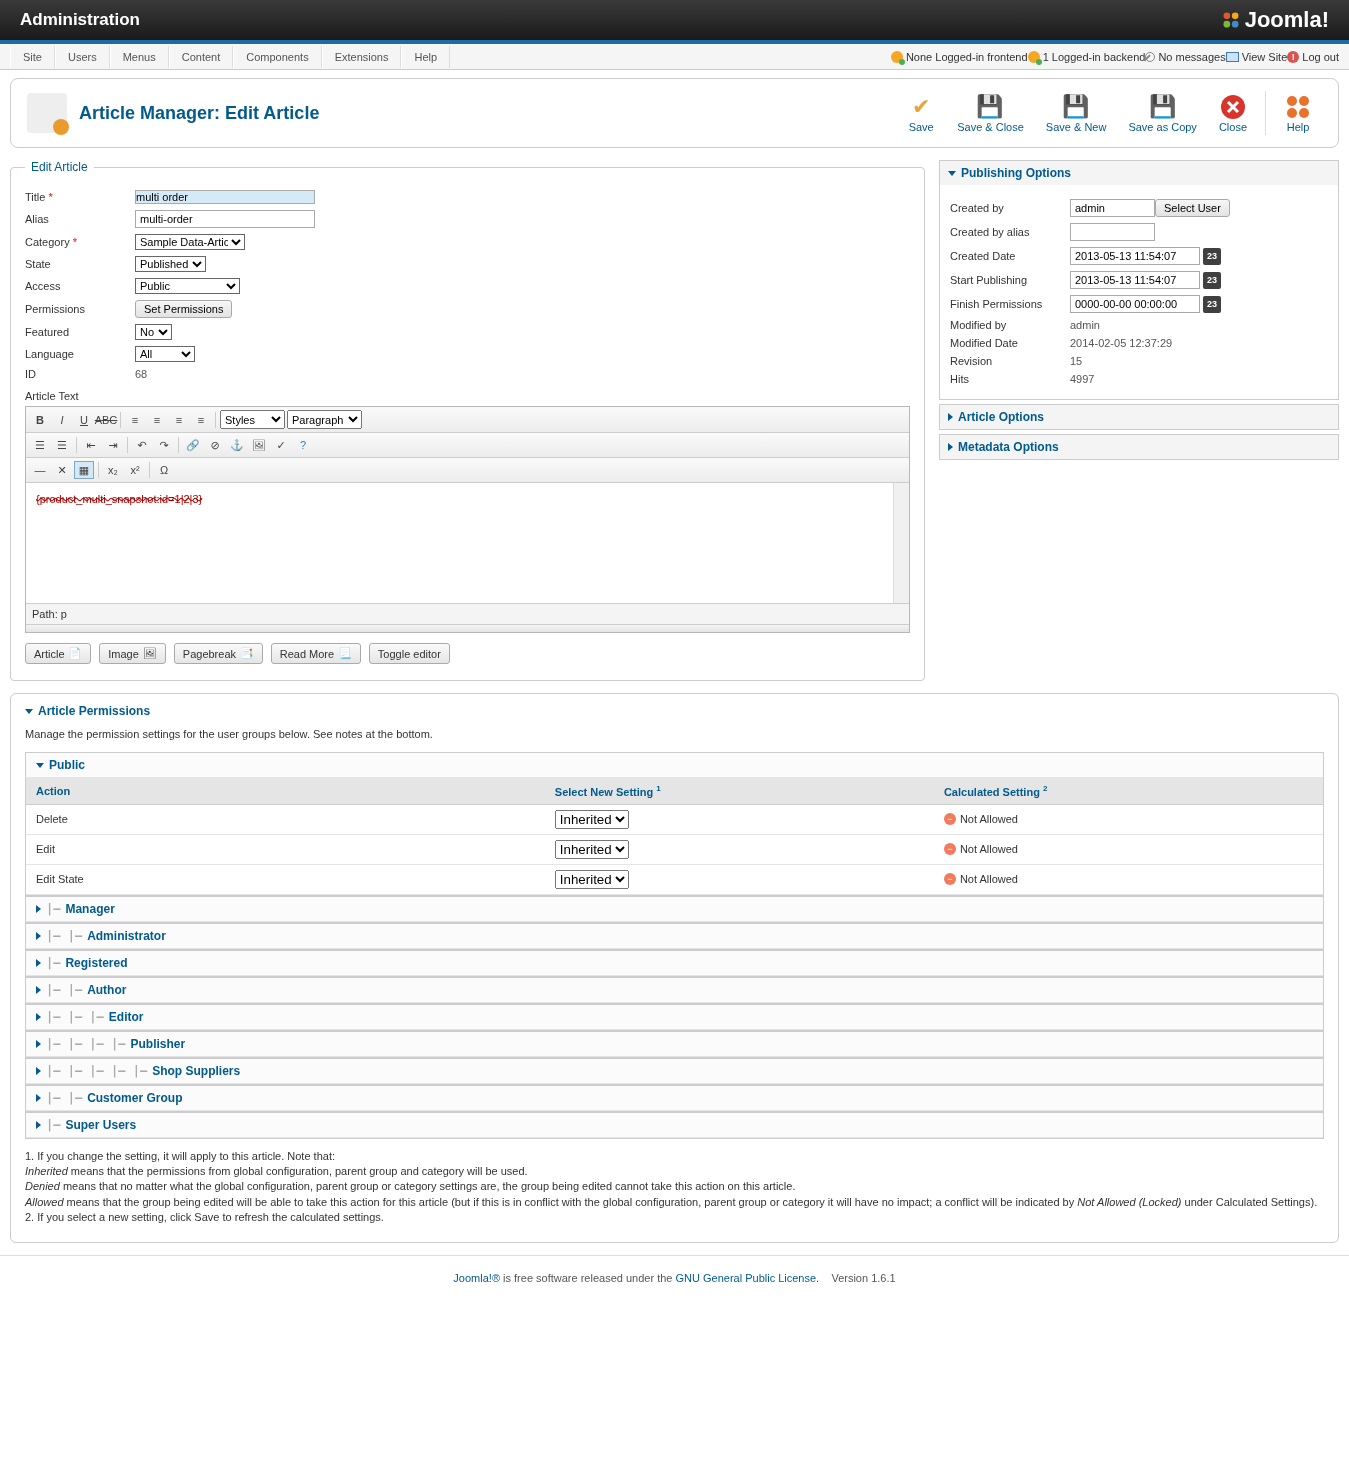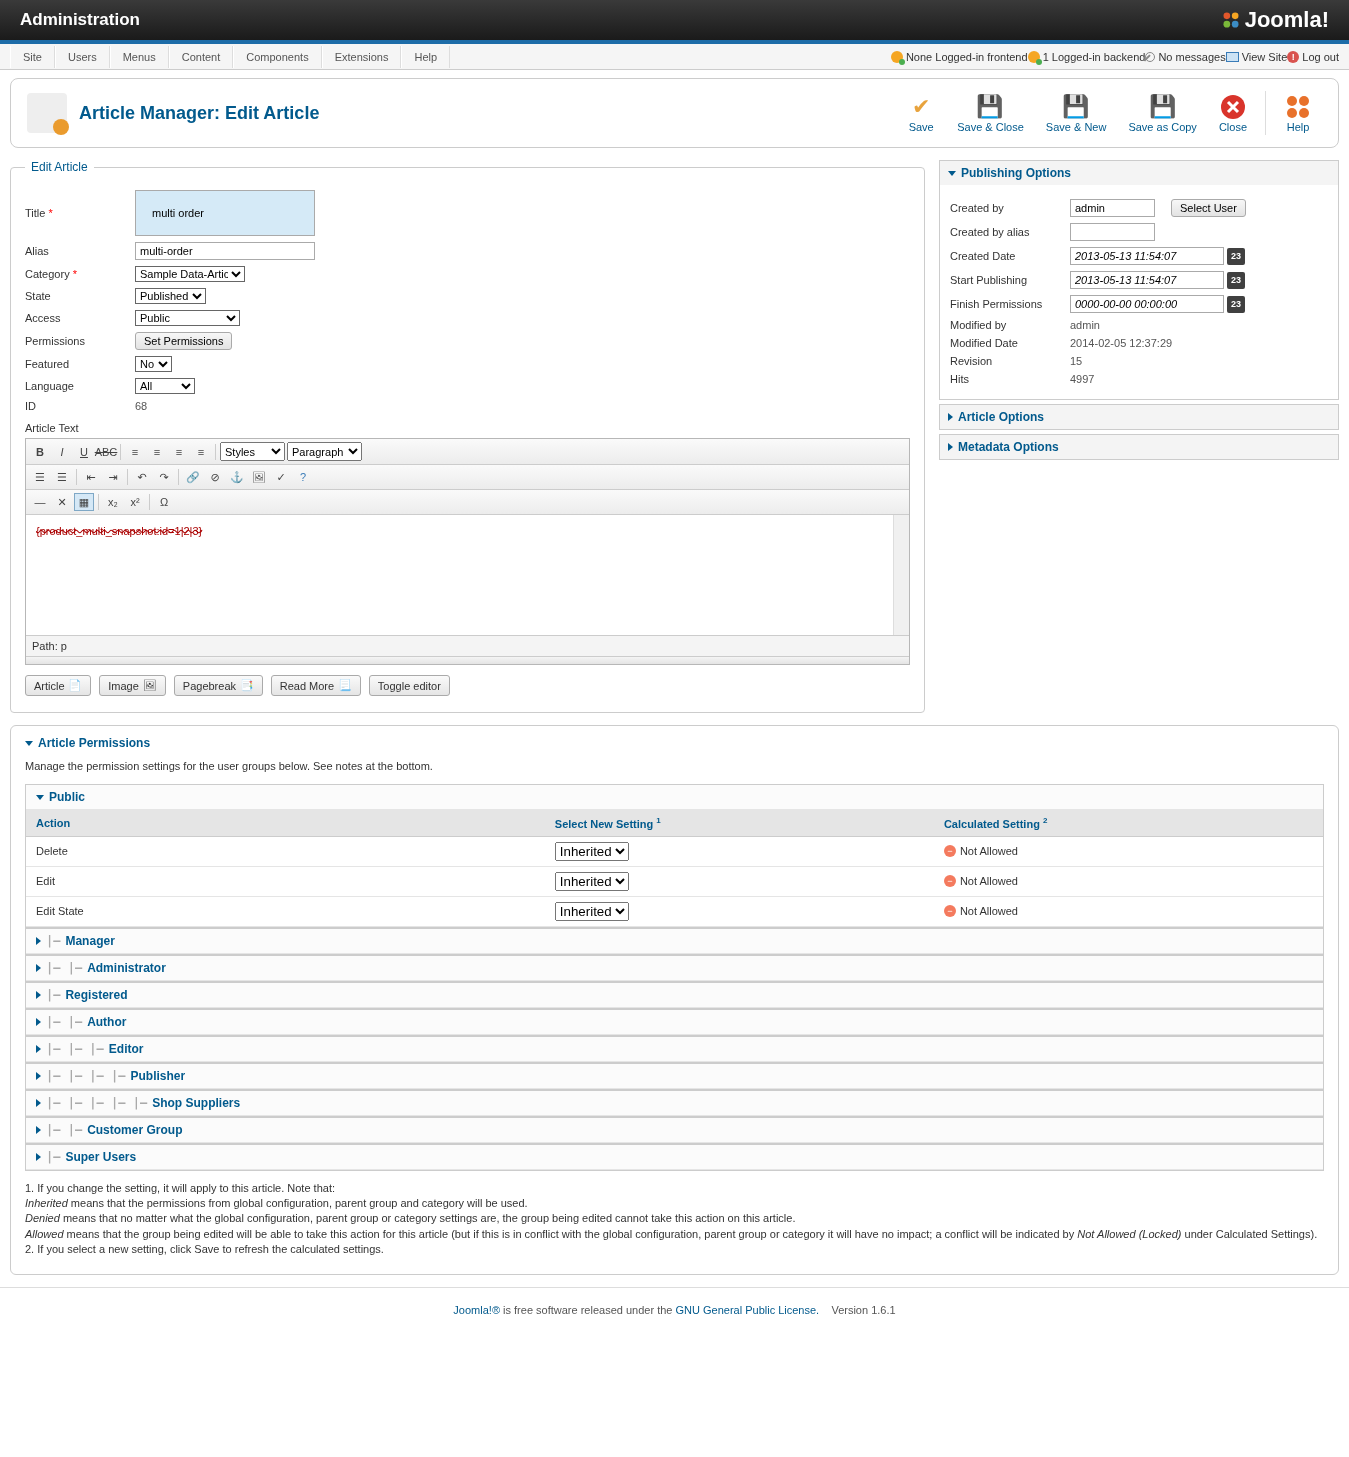--- a/index.html
+++ b/index.html
@@ -38,21 +38,21 @@
 
 fieldset.edit { border: 1px solid #ccc; border-radius: 4px; padding: 10px 14px 16px; }
 fieldset.edit legend { color: #025a8d; font-size: 12px; padding: 0 6px; }
 
 .form-row { display: flex; align-items: center; margin: 6px 0; }
 .form-row label { width: 110px; color: #333; }
 .form-row .req { color: red; }
 .form-row input[type=text] { border: 1px solid #aaa; padding: 2px 4px; font-size: 11px; }
 .form-row input.wide { width: 180px; }
 .form-row select { border: 1px solid #666; font-size: 11px; background: #fff; }
-.title-input { background: #d5eaf7 !important; width: 180px !important; padding: 16px !important; }
+.title-input { background: #d5eaf7 !important; width: 180px !important; padding: 0 !important; }
 .btn-small { background: linear-gradient(#f7f7f7,#e3e3e3); border: 1px solid #aaa; border-radius: 3px; padding: 2px 8px; font-size: 11px; cursor: pointer; }
 .value-text { color: #555; }
 
 .editor-label { margin: 10px 0 4px; }
 .editor-box { border: 1px solid #b7b7b7; }
 .editor-toolbar { background: linear-gradient(#fafafa,#ececec); border-bottom: 1px solid #ccc; padding: 3px 4px; display: flex; flex-wrap: wrap; gap: 2px; align-items: center; }
 .editor-toolbar .tb { width: 20px; height: 18px; display:flex; align-items:center; justify-content:center; border: 1px solid transparent; cursor:pointer; font-size:11px; color:#444; }
 .editor-toolbar .tb.active { border:1px solid #7fa8c6; background:#d5e8f6; }
 .editor-toolbar select { font-size:11px; height:19px; }
 .editor-toolbar .sep { width:1px; height:16px; background:#ccc; margin:0 2px; }
@@ -64,21 +64,21 @@
 
 .editor-buttons { margin-top: 10px; display: flex; gap: 8px; }
 .editor-buttons .ebtn { background: linear-gradient(#fafafa,#e5e5e5); border:1px solid #aaa; border-radius:3px; padding: 3px 8px; cursor:pointer; font-size:11px; display:flex; align-items:center; gap:4px; }
 
 
 .panel { border: 1px solid #ccc; margin-bottom: 4px; }
 .panel-head { background: #f4f4f4; padding: 5px 8px; color: #025a8d; font-weight: bold; font-size: 12px; display:flex; align-items:center; gap:5px; cursor:pointer; }
 .panel-body { padding: 8px 10px; }
 .panel-body .form-row label { width: 120px; }
 .date-input { display:flex; align-items:center; gap:3px; }
-.date-input input { width: 154px; font-style: italic; }
+.date-input input { width: 130px; }
 .cal-icon { width:18px; height:17px; background:#404040; border-radius:2px; display:flex; align-items:center; justify-content:center; color:#fff; font-size:9px; font-weight:bold; }
 
 
 .perm-wrap { margin: 12px 10px; border:1px solid #ccc; border-radius:6px; padding: 10px 14px 16px; }
 .perm-title { color:#025a8d; font-weight:bold; font-size:12px; display:flex; align-items:center; gap:5px; margin-bottom:10px; }
 .perm-intro { margin: 10px 0 12px; color:#333; }
 .perm-group { border:1px solid #ccc; }
 .perm-group-head { background:#fbfbfb; padding:5px 10px; color:#025a8d; font-weight:bold; font-size:12px; display:flex; align-items:center; gap:5px; cursor:pointer; border-bottom:1px solid #e5e5e5; }
 .perm-table { width:100%; border-collapse: collapse; }
 .perm-table th { background: #e5e5e5; text-align:left; padding:6px 10px; color:#025a8d; font-size:11px; border-bottom:1px solid #ccc; }
@@ -333,21 +333,21 @@
   <div class="content-right">
     <div class="panel">
       <div class="panel-head">
           <span class="arrow down"></span>
           <span>Publishing Options</span>
         </div>
       <div class="panel-body">
         <div class="form-row">
             <label>Created by</label>
             <input type="text" style="width: 85px;" value="admin"> 
-            <button class="btn-small" style="margin-left:16px">Select User</button>
+            <button class="btn-small" style="margin-left:0">Select User</button>
           </div>
         <div class="form-row">
             <label>Created by alias</label>
             <input type="text" style="width: 85px;" value="">
           </div>
         <div class="form-row">
             <label>Created Date</label>
             <div class="date-input">
               <input type="text" value="2013-05-13 11:54:07" style="">
               <span class="cal-icon">23</span>

